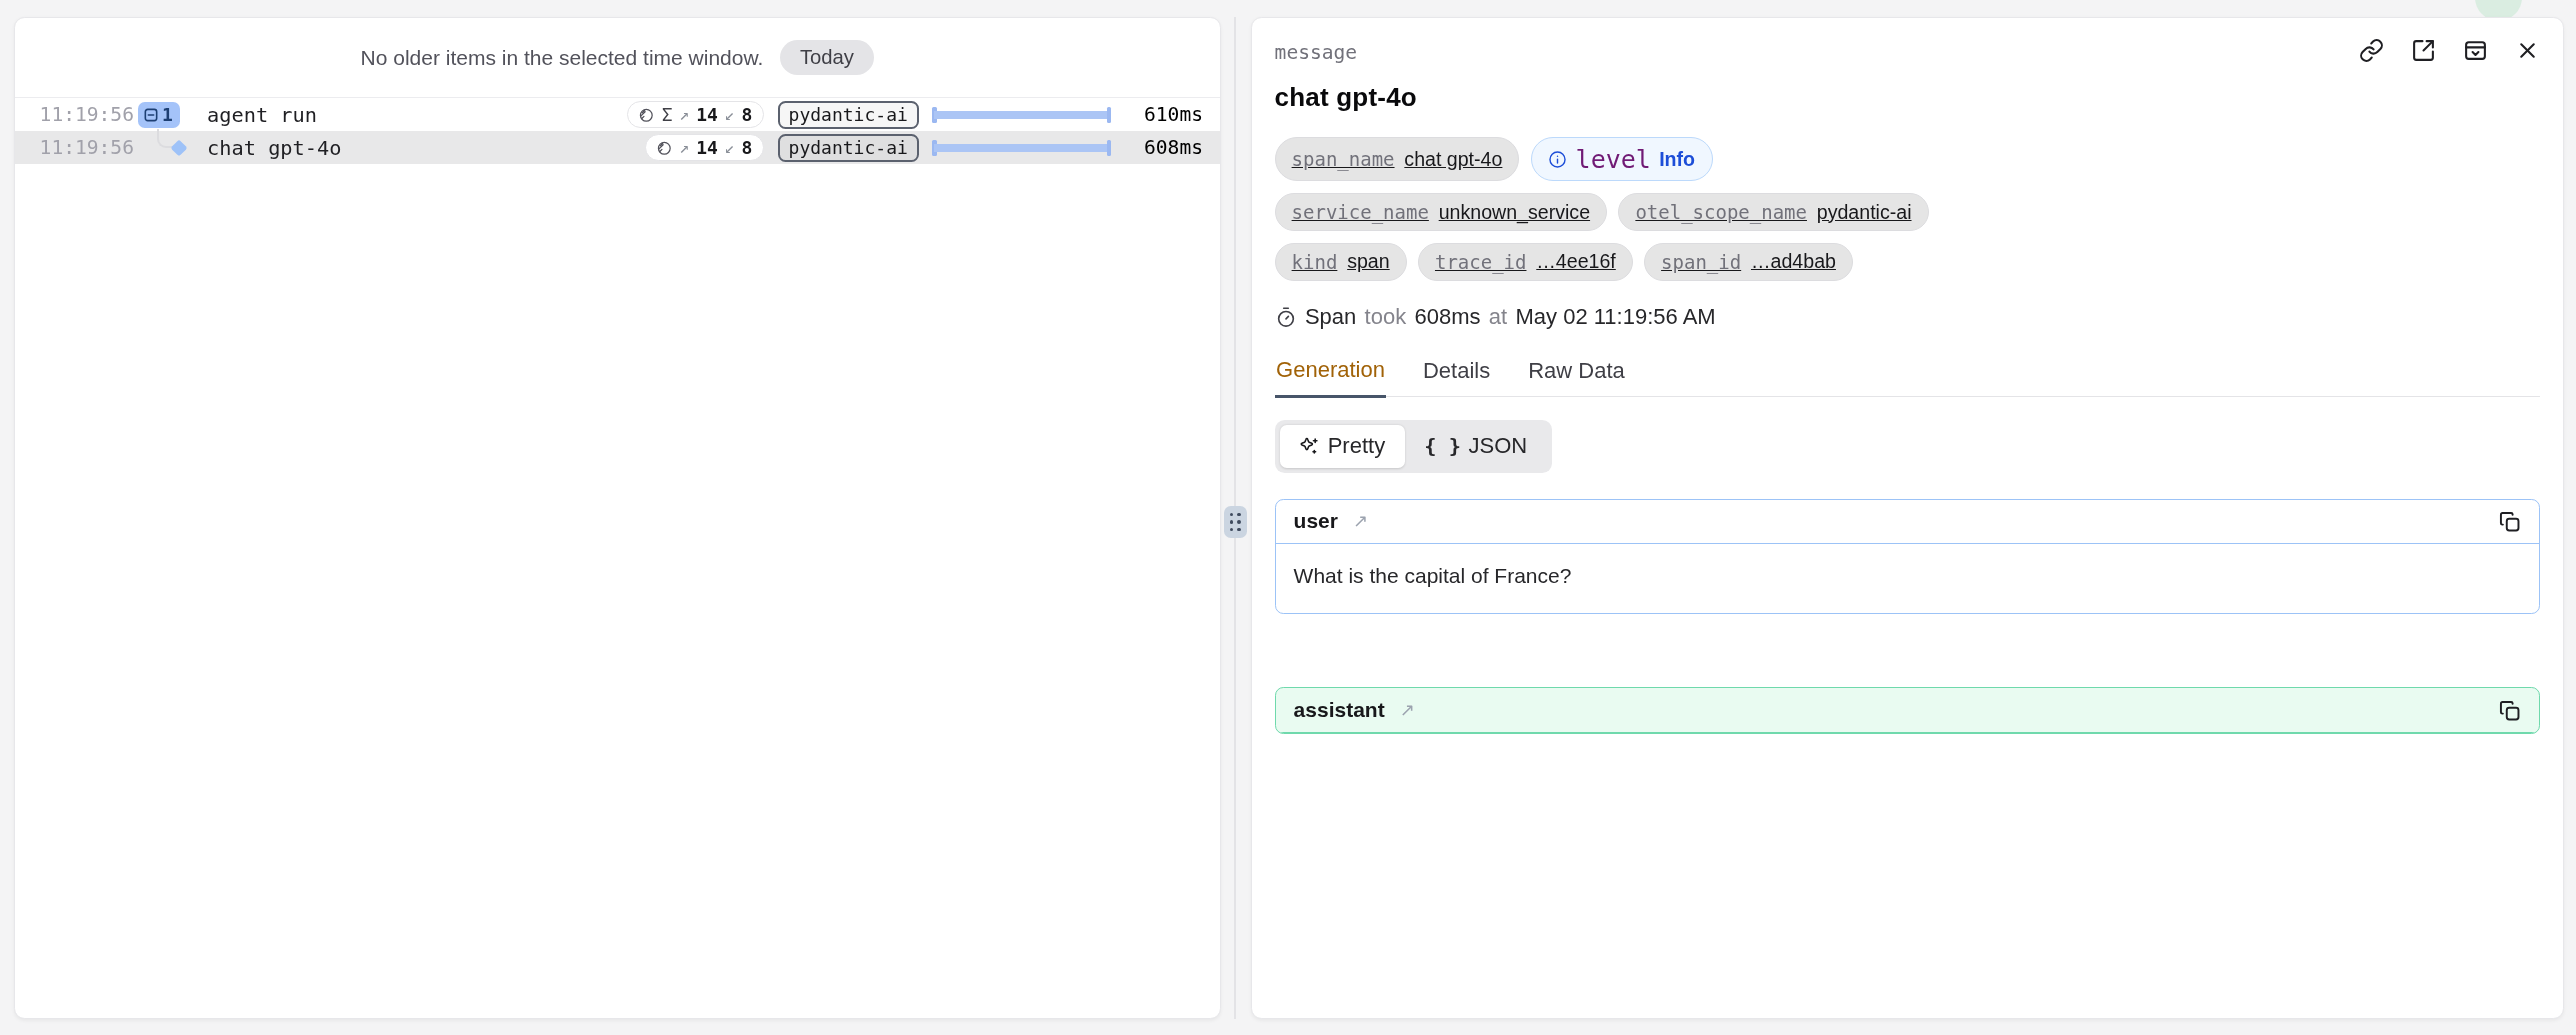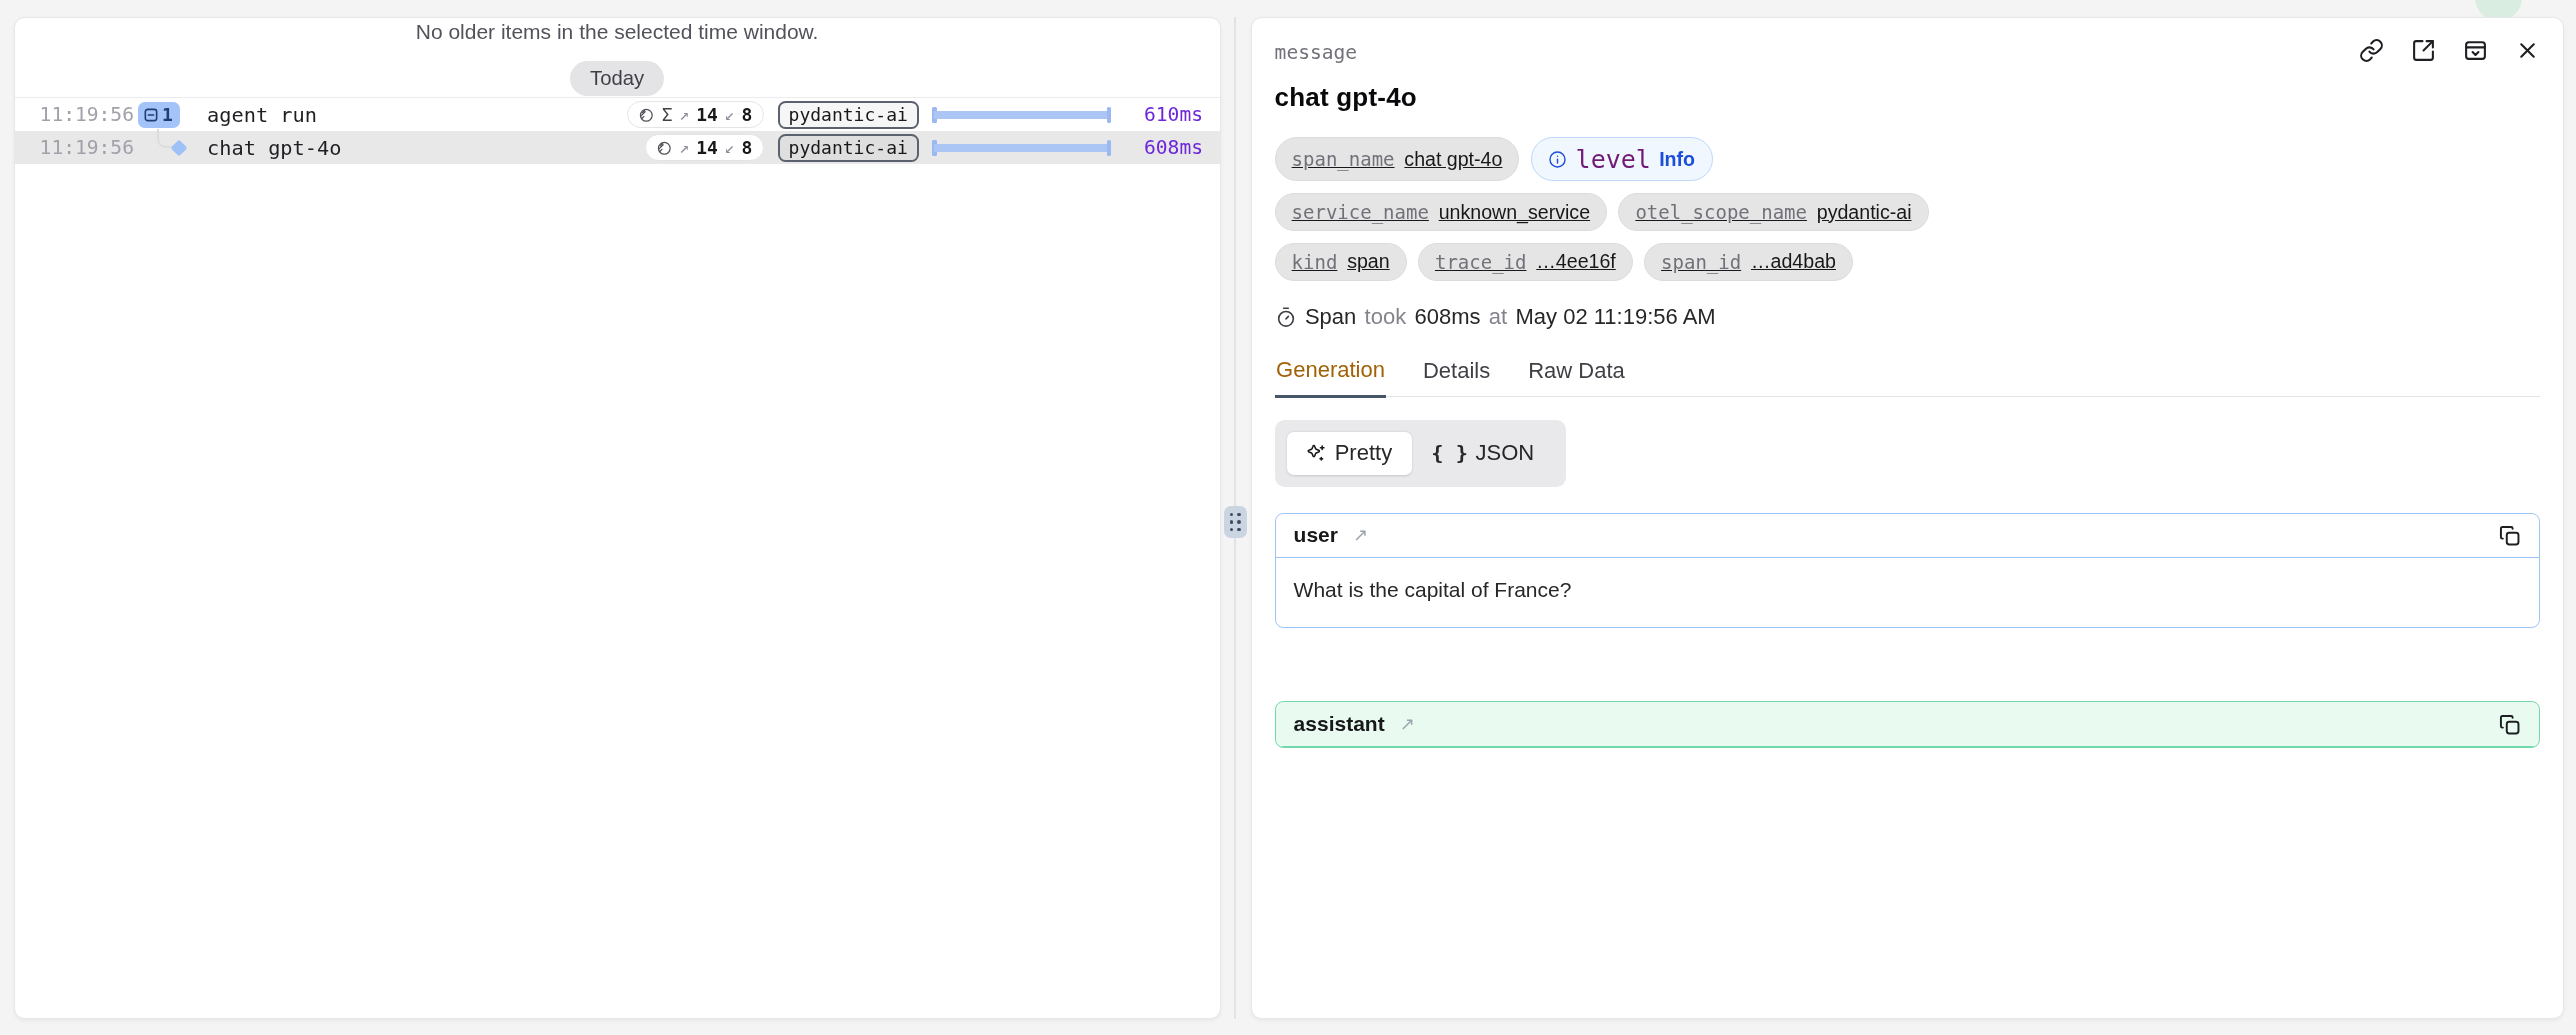--- a/index.html
+++ b/index.html
@@ -22,21 +22,21 @@
     position: absolute; top: 17.3px;
     background: #fff;
     border: 1.5px solid #e7e7ea;
     border-radius: 10.6px;
     box-shadow: 0 1.5px 3.8px rgba(0,0,0,.05);
   }
   .left-card { left: 13.6px; width: 1207px; height: 1002px; overflow: hidden; }
   .right-card { left: 1251px; width: 1313px; height: 1002px; padding: 19.6px 22.6px; overflow: hidden; }
 
   
-  .empty-head { height: 80px; display: flex; flex-direction: column; align-items: center;
+  .empty-head { height: 80px; display: flex; flex-direction: row; align-items: center;
     justify-content: center; gap: 17px; border-bottom: 1.5px solid #ececef; }
   .notice { font-size: 21px; color: #52525b; }
   .today-btn { background: #e4e4e7; color: #3f3f46; font-size: 20.3px; font-family: inherit;
     padding: 6px 19.6px; border-radius: 753px; border: none; cursor: pointer; }
 
   .trace-row { position: relative; height: 33px; display: flex; align-items: center;
     padding: 0 16.6px 0 25px; }
   .trace-row.selected { background: #e8e8e9; }
   .row-time { font-size: 19.6px; color: #a1a1aa; width: 98px; flex: none; }
   .row-tree { position: relative; width: 65px; height: 33px; flex: none;
@@ -58,21 +58,21 @@
   .token-pill svg { width: 16.6px; height: 16.6px; stroke: #52525b; }
   .sigma { font-size: 18px; color: #3f3f46; }
   .tok-arrow { font-size: 16.6px; color: #8a8f98; }
   .tok-num { font-size: 18px; font-weight: 700; color: #18181b; }
   .sdk-tag { font-size: 18px; color: #18181b; border: 2.3px solid #5b616e; border-radius: 7.5px;
     padding: 1.5px 9px; background: rgba(0,0,0,0.035); }
   .tbar { position: relative; width: 179px; height: 21px; flex: none; }
   .tbar .cap { position: absolute; top: 2.3px; width: 4.5px; height: 16.6px; background: #9bb8f1; border-radius: 1.5px; }
   .tbar .cap.l { left: 0; } .tbar .cap.r { right: 0; }
   .tbar .mid { position: absolute; left: 1.5px; right: 1.5px; top: 6.8px; height: 7.5px; background: #abc5f5; }
-  .duration { font-size: 19.6px; color: #6d28d9; width: 78px; text-align: right; flex: none; }
+  .duration { font-size: 19.6px; color: #000000; width: 78px; text-align: right; flex: none; }
 
   
   .divider-track { position: absolute; left: 1234px; top: 17.3px; width: 1.5px; height: 1002px; background: #e3e3e6; }
   .resize-handle { position: absolute; left: 1224px; top: 506px; width: 22.6px; height: 32px;
     background: #cbd5e1; border-radius: 6.8px; display: flex; align-items: center; justify-content: center; cursor: col-resize; }
   .grip { display: grid; grid-template-columns: repeat(2, 3.8px); grid-auto-rows: 3.8px; gap: 3.8px; }
   .grip i { width: 3.8px; height: 3.8px; border-radius: 50%; background: #3f4b5e; }
 
   
   .dp-head { display: flex; align-items: flex-start; }
@@ -96,21 +96,21 @@
   .level-val { font-size: 19.6px; font-weight: 700; color: #1d4ed8; }
 
   .timing { margin-top: 22.6px; display: flex; align-items: center; gap: 8.3px; font-size: 22px; }
   .timing svg { width: 22px; height: 22px; stroke: #3f3f46; flex: none; }
   .t-dark { color: #27272a; } .t-gray { color: #84848c; }
 
   .tabs { margin-top: 27px; display: flex; gap: 35px; border-bottom: 1.5px solid #e4e4e7; }
   .tab { font-size: 22px; color: #3f3f46; padding: 0 1.5px 12px; cursor: pointer; background:none; border:none; font-family: inherit; }
   .tab.active { color: #a16207; border-bottom: 3.8px solid #475569; margin-bottom: -1.5px; }
 
-  .seg-control { margin-top: 22.6px; display: inline-flex; background: #e9e9eb; border-radius: 9.8px; padding: 12px; }
+  .seg-control { margin-top: 22.6px; display: inline-flex; background: #e9e9eb; border-radius: 9.8px; padding: 5px; }
   .seg { display: inline-flex; align-items: center; gap: 7.5px; padding: 8.3px 19.6px;
     font-size: 22px; font-weight: 500; color: #27272a; border: none; background: none;
     border-radius: 6.8px; cursor: pointer; font-family: inherit; }
   .seg.active { background: #fff; box-shadow: 0 0.8px 2.3px rgba(0,0,0,.15); }
   .seg svg { width: 21px; height: 21px; stroke: #18181b; }
   .braces { font-family: "DejaVu Sans Mono", monospace; font-size: 20.3px; font-weight: 700; }
 
   .messages { margin-top: 26px; display: flex; flex-direction: column; gap: 28px; }
   .msg-card { border-radius: 8.3px; overflow: hidden; }
   .msg-card.blue { border: 1.9px solid #9cc3f7; background: #fff; }

